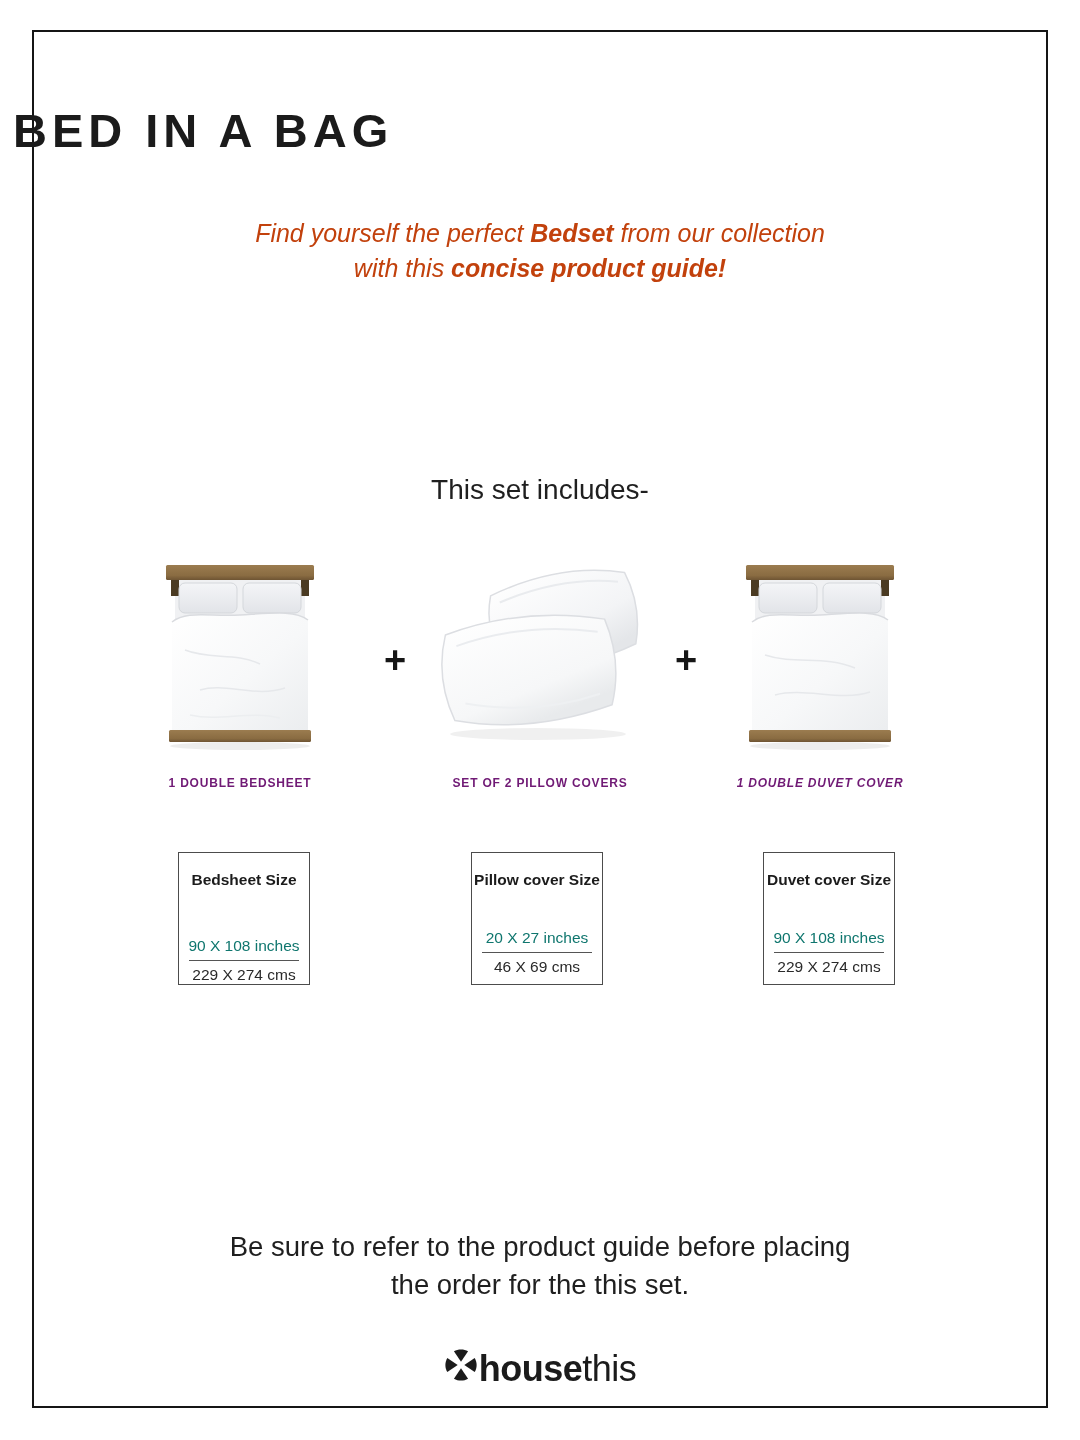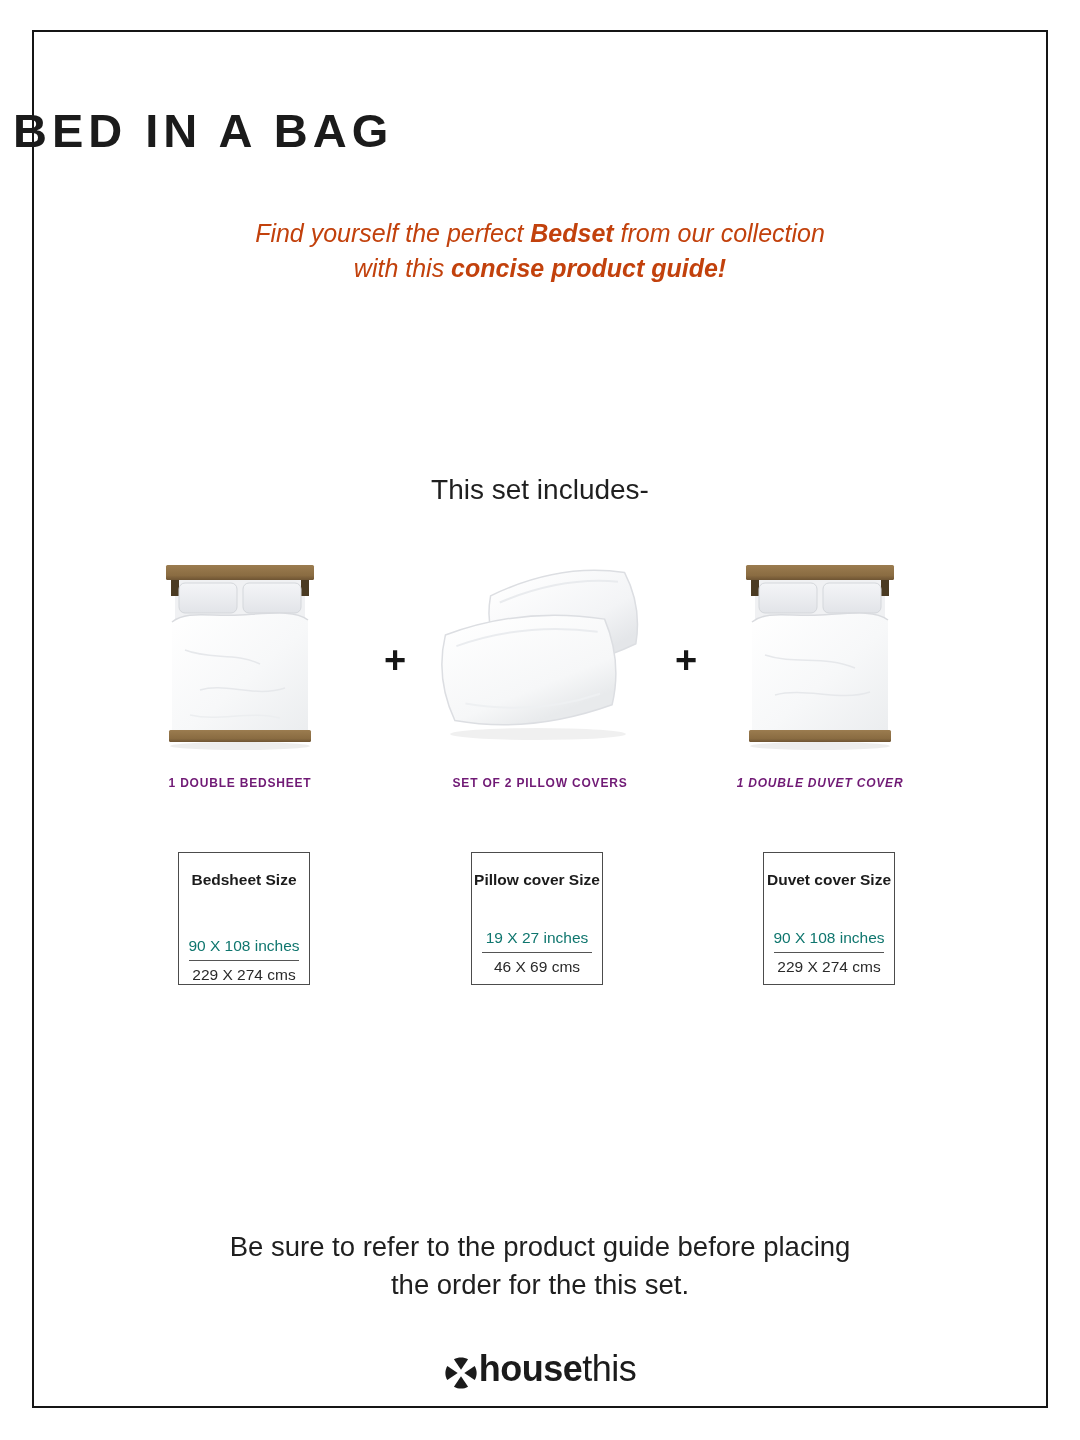--- a/index.html
+++ b/index.html
@@ -58,21 +58,21 @@
   .size-card .divider{
     border:none;border-top:1.5px solid #555;width:84%;margin:5px auto 5px auto;
   }
   .size-card .cms{font-size:15.5px;color:#2a2a2a;white-space:nowrap;}
   .note{
     position:absolute;top:1228px;left:0;width:100%;text-align:center;
     font-size:27.5px;line-height:38px;color:#1f1f1f;
   }
   .brand{
     position:absolute;top:1348px;left:0;width:100%;
-    display:flex;justify-content:center;align-items:flex-end;gap:1px;
+    display:flex;justify-content:center;align-items:flex-start;gap:1px;
   }
   .brand .brand-text{font-size:36px;color:#1b1b1b;letter-spacing:-0.5px;}
   .brand .brand-text .bold{font-weight:700;}
   svg{display:block;}
 </style>
 </head>
 <body>
 
 <div class="frame"></div>
 
@@ -183,21 +183,21 @@
     <div class="card-values">
       <div class="inches">90 X 108 inches</div>
       <hr class="divider">
       <div class="cms">229 X 274 cms</div>
     </div>
   </div>
 
   <div class="size-card card-2">
     <div class="card-title">Pillow cover Size</div>
     <div class="card-values">
-      <div class="inches">19 X 27 inches</div>
+      <div class="inches">20 X 27 inches</div>
       <hr class="divider">
       <div class="cms">46 X 69 cms</div>
     </div>
   </div>
 
   <div class="size-card card-3">
     <div class="card-title">Duvet cover Size</div>
     <div class="card-values">
       <div class="inches">90 X 108 inches</div>
       <hr class="divider">

